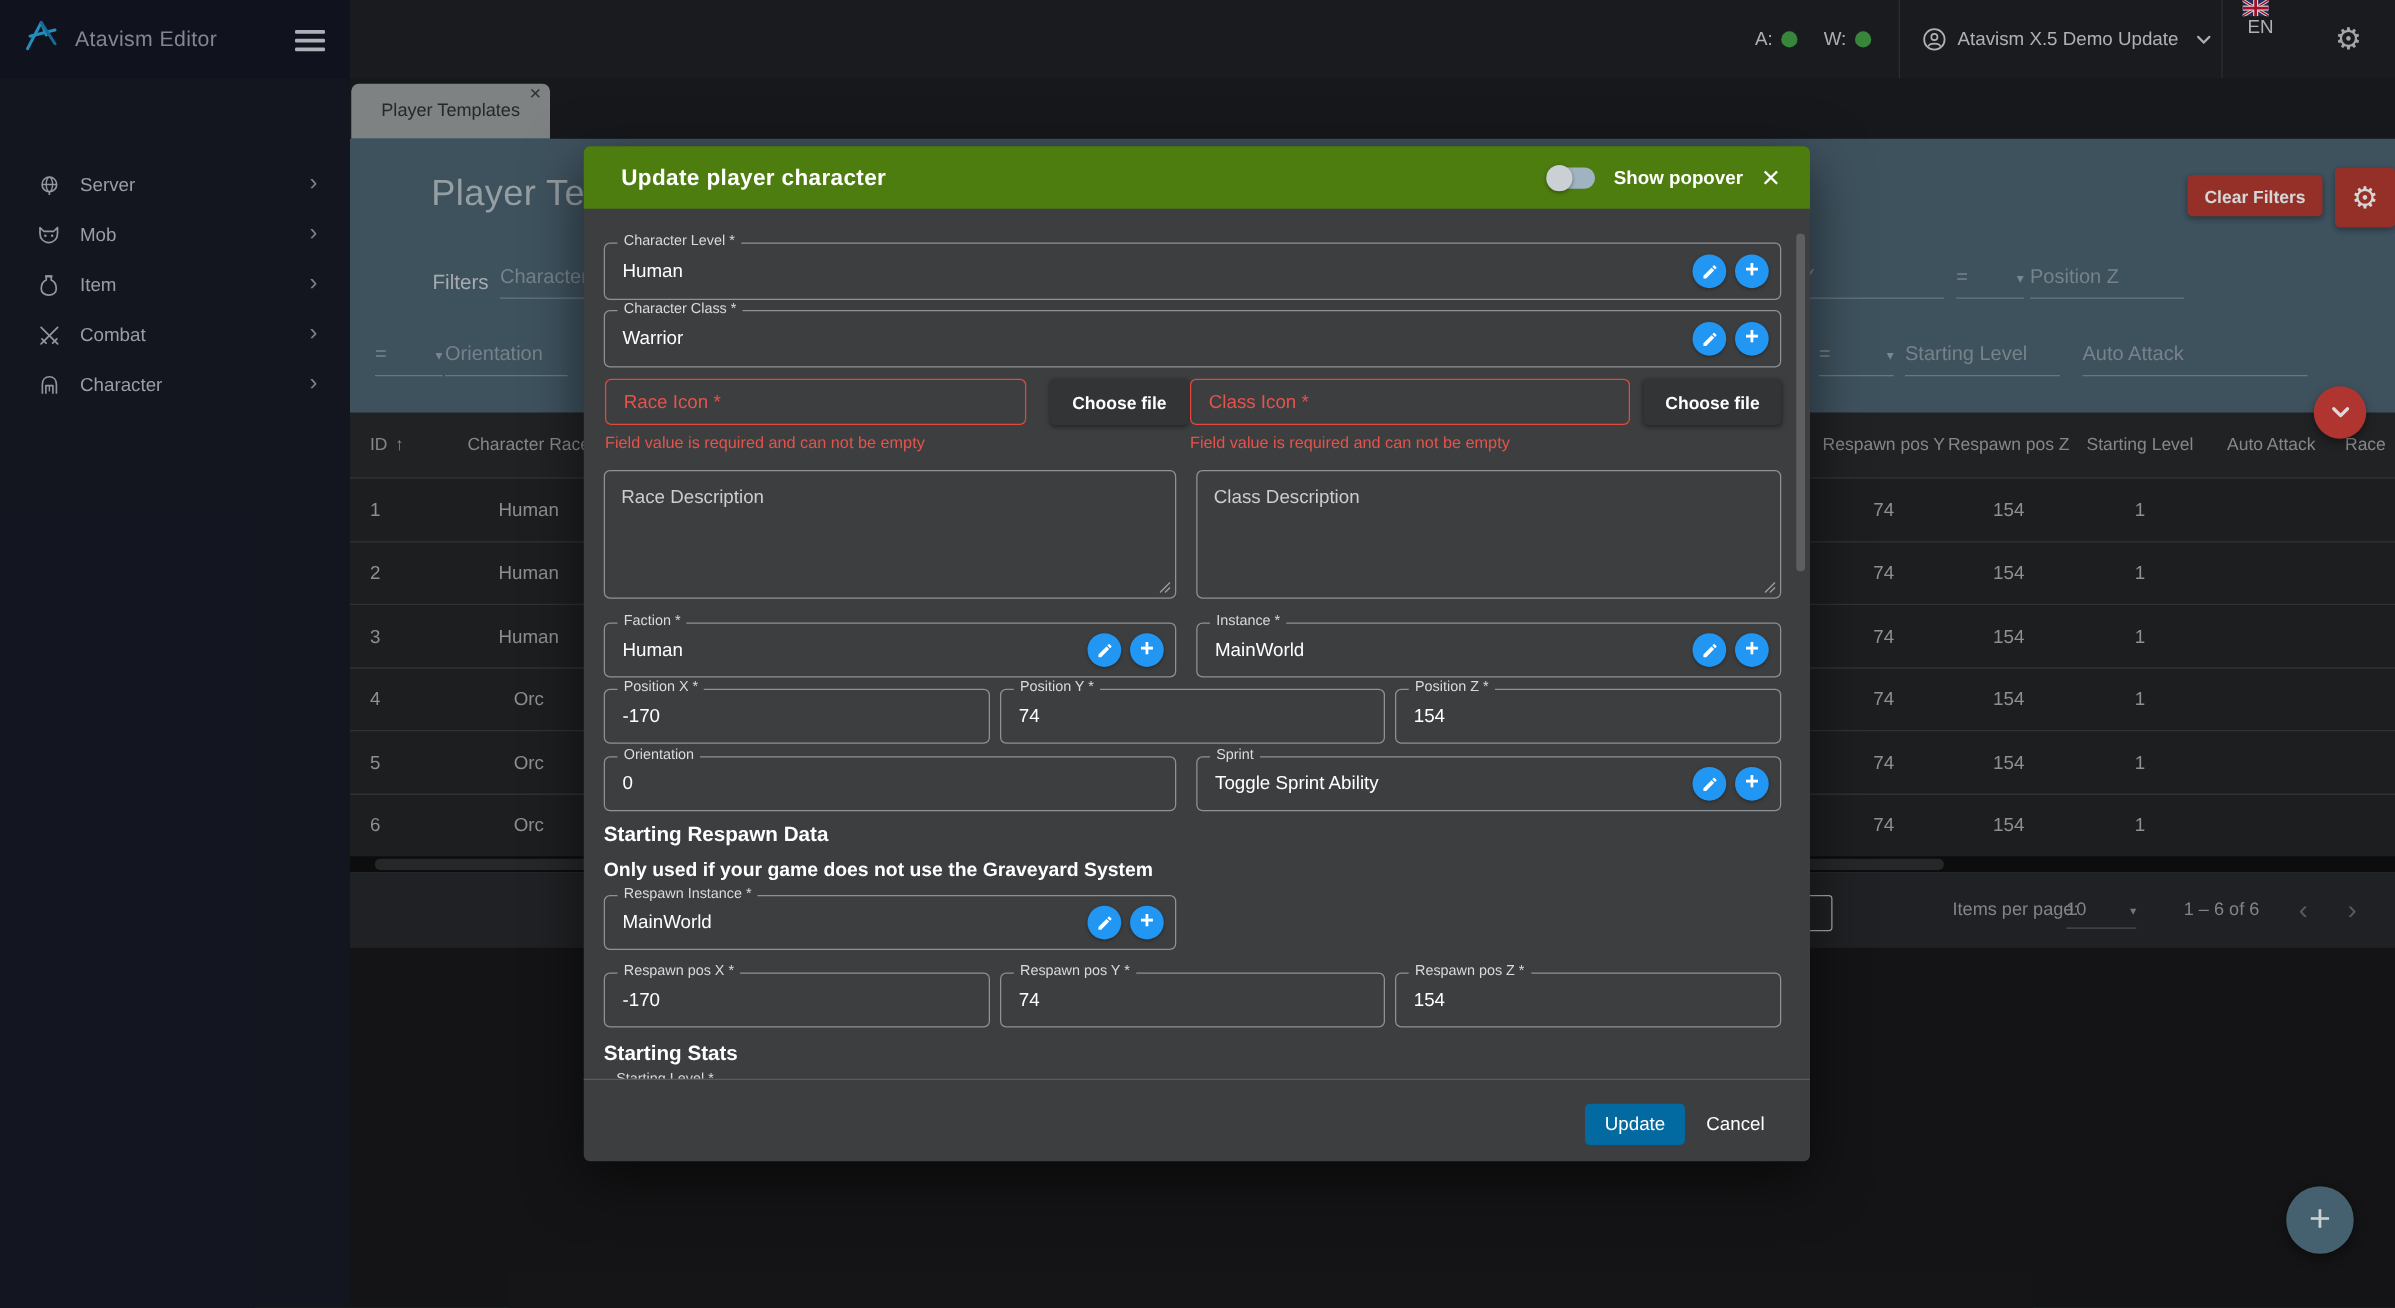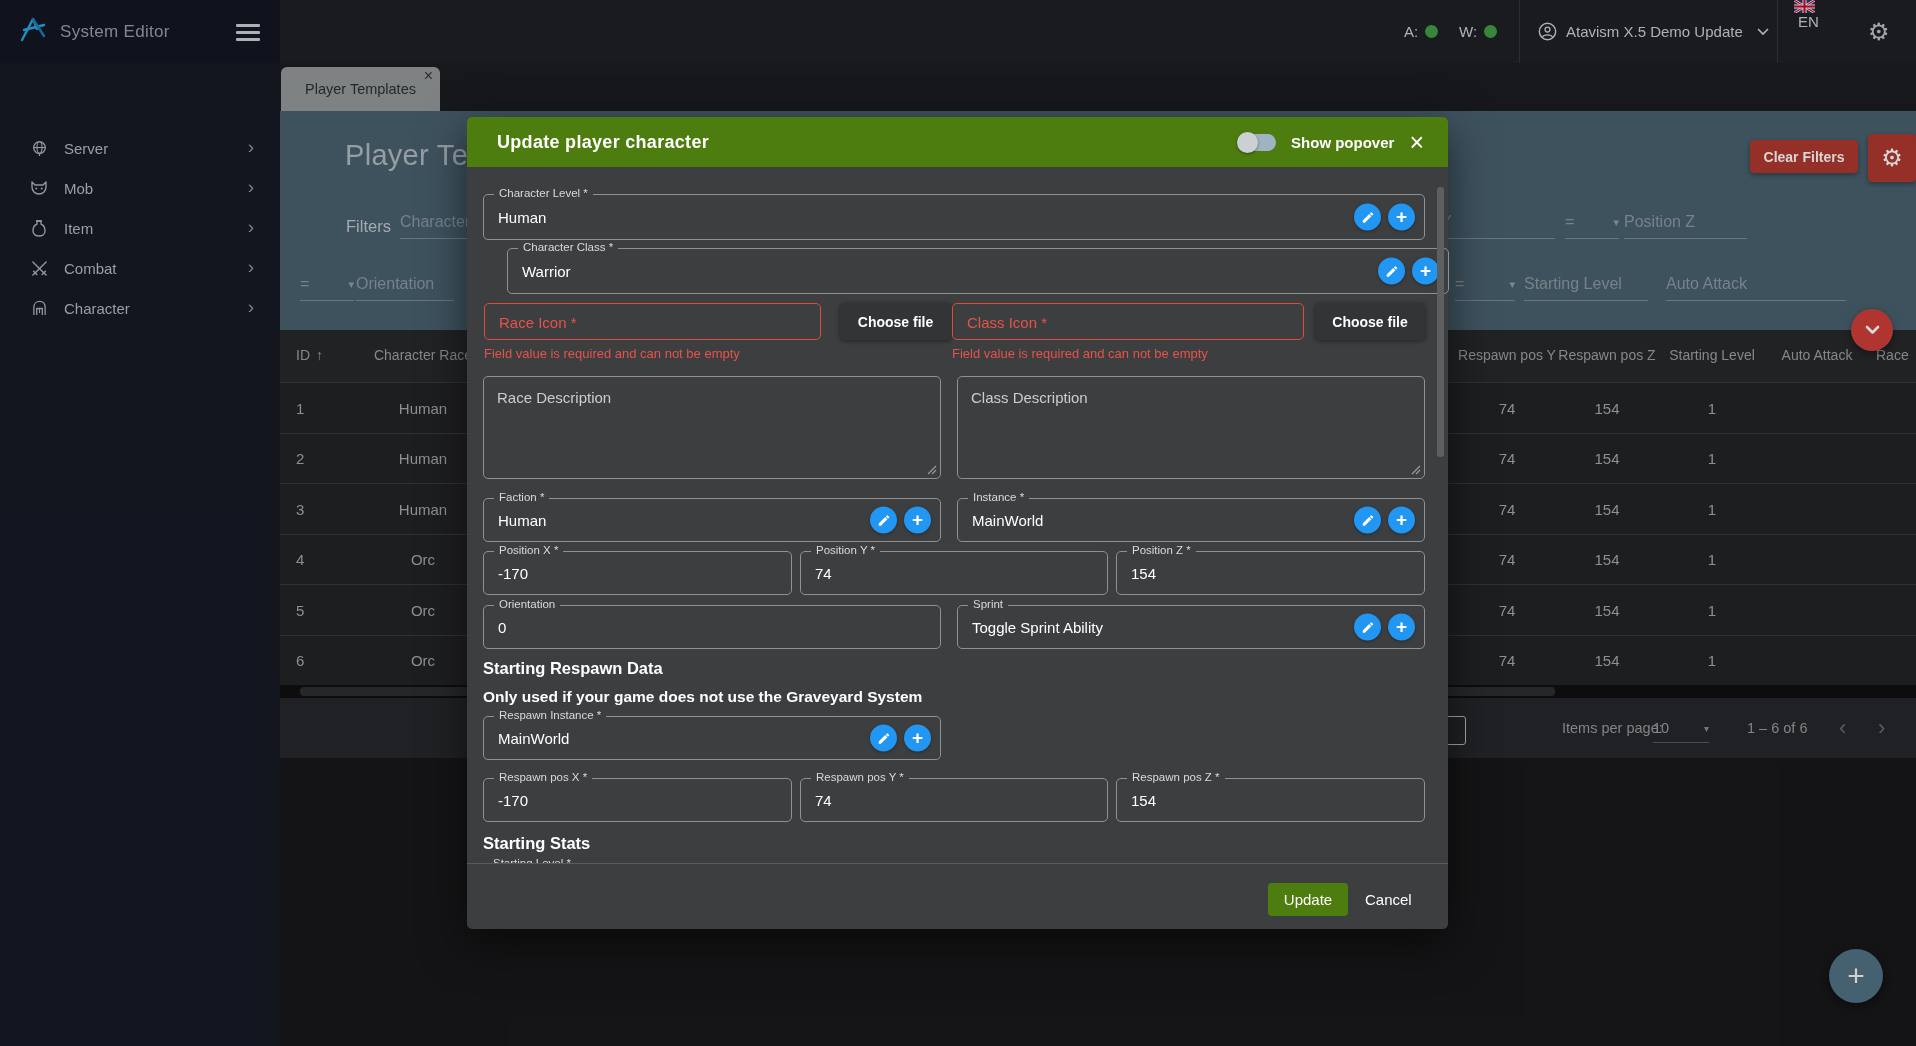--- a/index.html
+++ b/index.html
@@ -82,39 +82,39 @@
   .fplace{position:absolute;left:14px;top:50%;transform:translateY(-50%);font-size:15px;color:#e5534b;white-space:nowrap;}
   .err-msg{position:absolute;color:#e5534b;font-size:13px;}
   .choose-btn{position:absolute;background:#333436;border-radius:4px;color:#fff;font-size:14px;font-weight:bold;display:flex;align-items:center;justify-content:center;box-shadow:0 1px 4px rgba(0,0,0,.45);cursor:pointer;}
   .tarea{position:absolute;border:1px solid #8f9295;border-radius:5px;}
   .tph{position:absolute;left:13px;top:12px;color:#cbcdcf;font-size:15px;}
   .resize{position:absolute;right:3px;bottom:3px;}
   .m-h1{position:absolute;color:#fff;font-weight:bold;font-size:16.5px;}
   .m-h2{position:absolute;color:#fff;font-weight:bold;font-size:15.5px;}
   .sliver{position:absolute;left:26px;top:740px;height:6px;overflow:hidden;color:#d8dadc;font-size:11.5px;}
   .m-footer{position:absolute;left:0;top:746px;width:981px;height:66px;border-top:1px solid #595a5c;}
-  .update-btn{position:absolute;left:801px;top:19px;width:80px;height:33px;background:#4d7c0f;border-radius:4px;color:#fff;font-size:15px;display:flex;align-items:center;justify-content:center;cursor:pointer;}
+  .update-btn{position:absolute;left:801px;top:19px;width:80px;height:33px;background:#0369a1;border-radius:4px;color:#fff;font-size:15px;display:flex;align-items:center;justify-content:center;cursor:pointer;}
   .cancel-btn{position:absolute;left:898px;top:19px;height:33px;color:#fff;font-size:15px;display:flex;align-items:center;cursor:pointer;}
   .m-thumb{position:absolute;right:4px;top:70px;width:7px;height:270px;background:#5d5f61;border-radius:3px;cursor:pointer;}
 </style>
 </head>
 <body>
 
 <div class="screen">
 
   <aside class="sidebar">
     <div class="logo-row">
       <span class="logo-mark">
         <svg width="30" height="28" viewBox="0 0 30 28" fill="none">
           <path d="M4 24 L15 3 L19 13" stroke="#2aa9e0" stroke-width="2.4" stroke-linecap="round" stroke-linejoin="round"></path>
           <path d="M6 14 L26 9" stroke="#2aa9e0" stroke-width="2.4" stroke-linecap="round"></path>
           <path d="M15 3 L26 20" stroke="#1c7fb0" stroke-width="2.4" stroke-linecap="round"></path>
         </svg>
       </span>
-      <span class="logo-title">System Editor</span>
+      <span class="logo-title">Atavism Editor</span>
       <div class="burger">
           <div></div>
           <div></div>
           <div></div>
         </div>
     </div>
     <nav class="nav" id="nav">
         <div class="nav-item">
           <span class="nicon">
             <svg width="17" height="17" viewBox="0 0 18 18" fill="none">
@@ -345,21 +345,21 @@
       <div class="fbtns">
         <div class="cbtn">
             <svg width="14" height="14" viewBox="0 0 24 24">
               <path d="M3 17.25V21h3.75L17.8 9.94l-3.75-3.75L3 17.25zM20.7 7.04a1 1 0 0 0 0-1.41l-2.34-2.34a1 1 0 0 0-1.41 0l-1.83 1.83 3.75 3.75 1.83-1.83z" fill="#fff"></path>
             </svg>
           </div>
         <div class="cbtn plus">+</div>
       </div>
     </div>
 
-    <div class="field" style="left:16px;top:131px;width:942px;height:46px;margin-left:24px;">
+    <div class="field" style="left:16px;top:131px;width:942px;height:46px;">
       <span class="flabel">Character Class *</span>
       <span class="fvalue">Warrior</span>
       <div class="fbtns">
         <div class="cbtn">
             <svg width="14" height="14" viewBox="0 0 24 24">
               <path d="M3 17.25V21h3.75L17.8 9.94l-3.75-3.75L3 17.25zM20.7 7.04a1 1 0 0 0 0-1.41l-2.34-2.34a1 1 0 0 0-1.41 0l-1.83 1.83 3.75 3.75 1.83-1.83z" fill="#fff"></path>
             </svg>
           </div>
         <div class="cbtn plus">+</div>
       </div>

